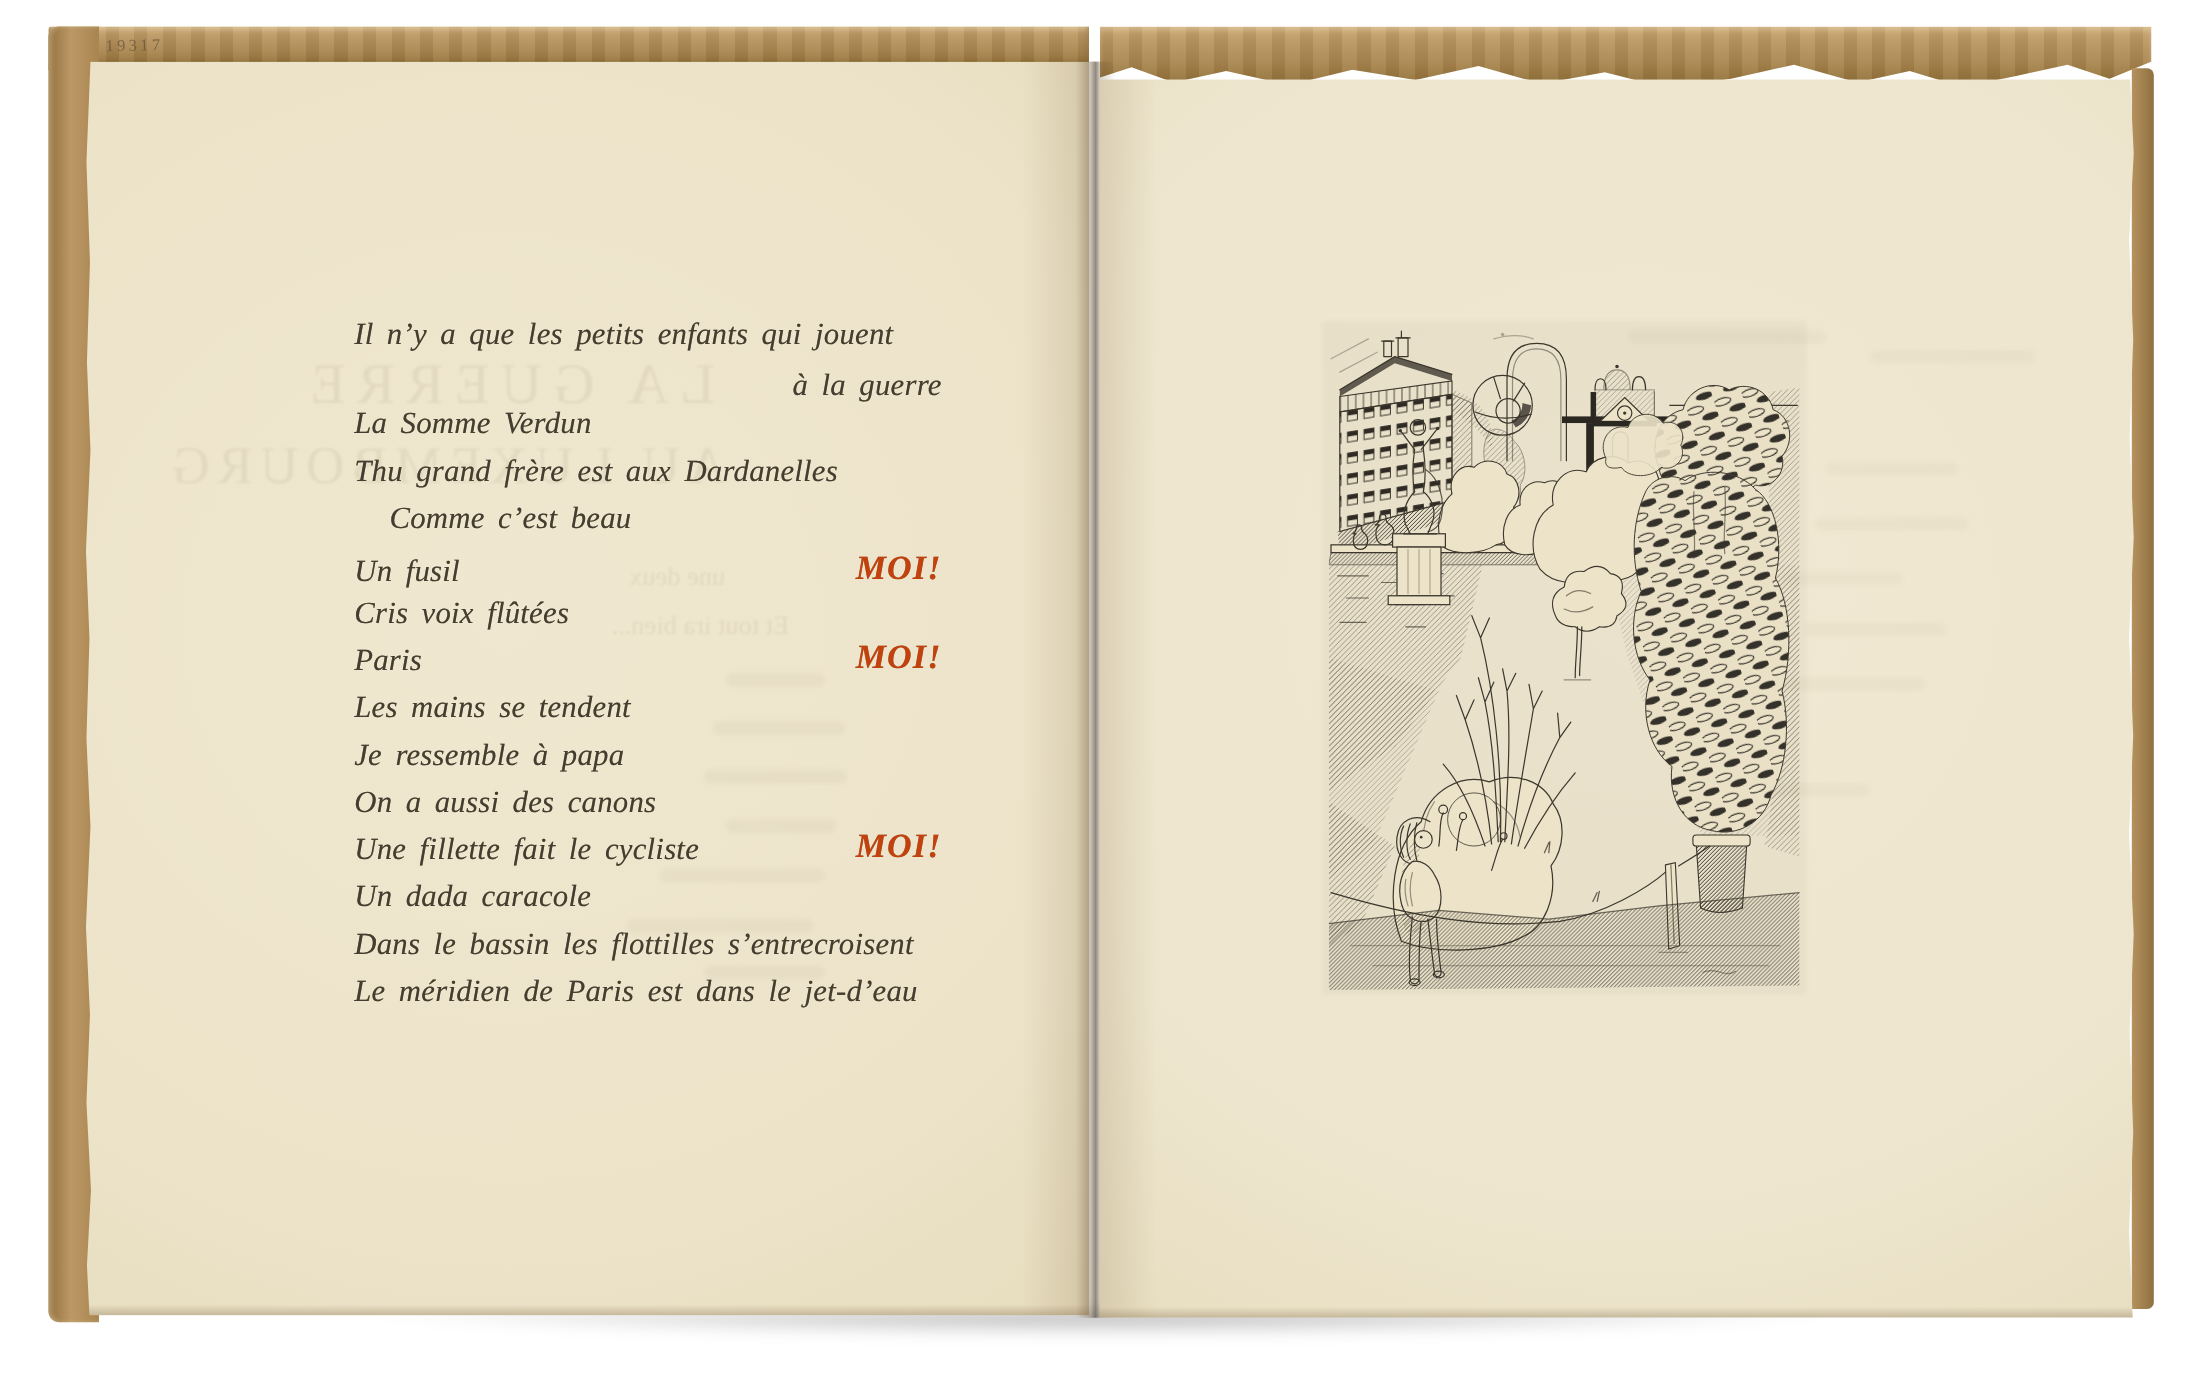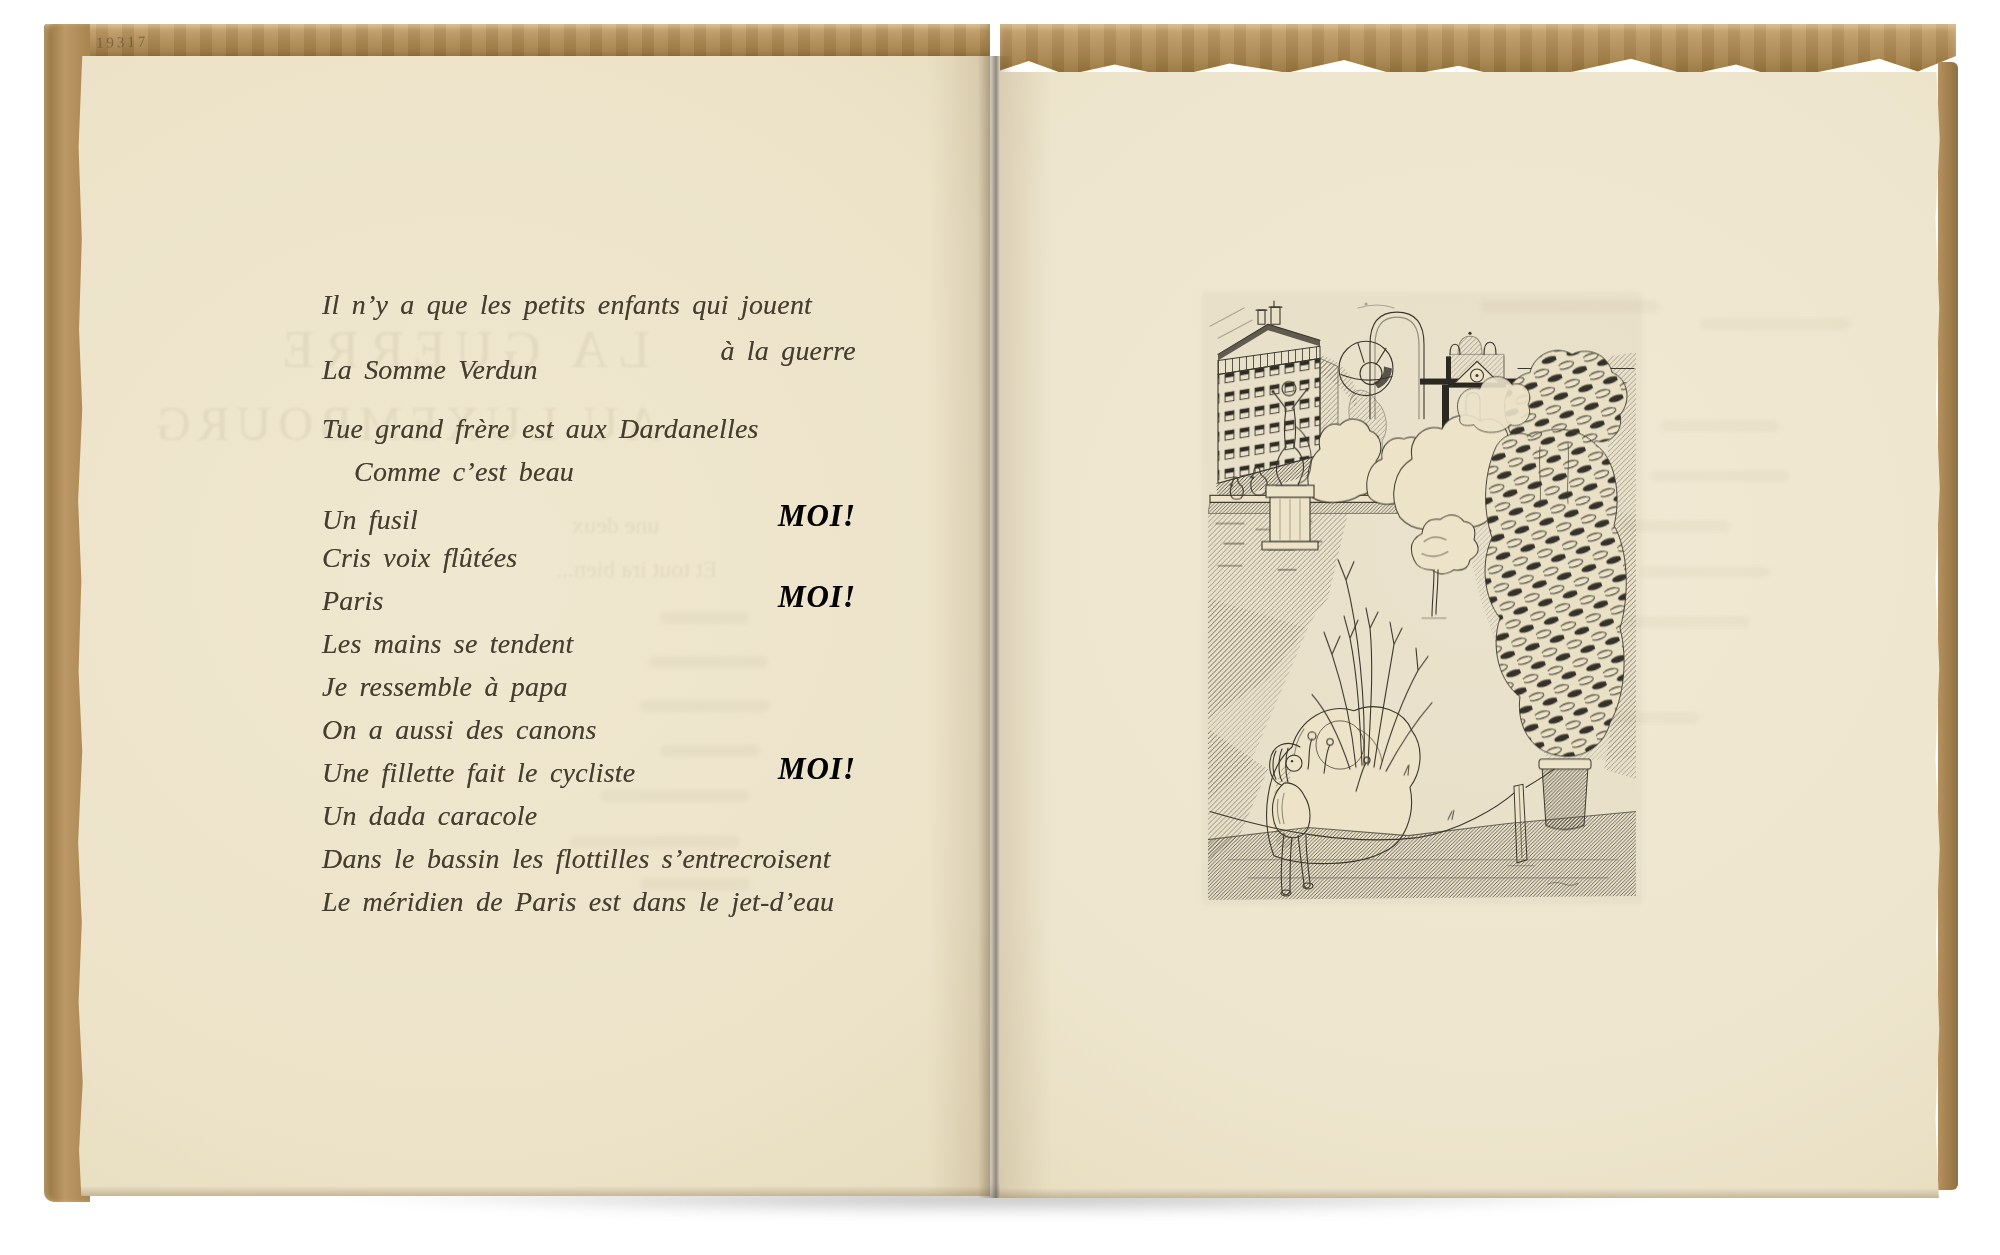--- a/index.html
+++ b/index.html
@@ -46,21 +46,21 @@
   
   .inscription{position:absolute;left:96px;top:34px;font-size:15px;letter-spacing:3px;
     color:rgba(85,72,52,.6);transform:rotate(-1.5deg);}
   
   .poem{position:absolute;left:322px;top:0;width:534px;height:100%;font-style:italic;}
   .poem-line{position:absolute;left:0;width:100%;white-space:nowrap;
     font-size:28px;color:#453e30;word-spacing:5px;letter-spacing:.2px;
     text-shadow:0 0 .4px rgba(60,50,30,.5);}
   .poem-line.right{text-align:right;}
   .poem-line .moi{position:absolute;right:0;top:-6px;font-size:31px;font-weight:bold;
-    color:#000000;letter-spacing:1px;}
+    color:#c2410c;letter-spacing:1px;}
   
   .ghost{position:absolute;transform:scaleX(-1);color:#9a8d6d;opacity:.13;
     filter:blur(1.2px);text-align:center;white-space:nowrap;}
   .ghost-t1{left:330px;top:320px;width:320px;font-size:52px;letter-spacing:10px;}
   .ghost-t2{left:292px;top:396px;width:368px;font-size:48px;letter-spacing:7px;}
   .ghost-frag{position:absolute;transform:scaleX(-1);color:#8e8165;opacity:.13;
     filter:blur(.8px);font-size:24px;white-space:nowrap;}
   .smudge{position:absolute;background:#8e8165;opacity:.07;border-radius:6px;filter:blur(2.2px);}
   
   .plate-tone{position:absolute;left:1202px;top:292px;width:440px;height:612px;
@@ -97,22 +97,22 @@
   <div class="smudge" style="left:648px;top:656px;width:120px;height:12px"></div>
   <div class="smudge" style="left:640px;top:700px;width:130px;height:12px"></div>
   <div class="smudge" style="left:660px;top:745px;width:100px;height:12px"></div>
   <div class="smudge" style="left:600px;top:790px;width:150px;height:12px"></div>
   <div class="smudge" style="left:570px;top:836px;width:170px;height:12px"></div>
   <div class="smudge" style="left:640px;top:878px;width:110px;height:12px"></div>
 
   <div class="poem" id="poem">
       <div class="poem-line" style="top: 289px;"><span>Il n’y a que les petits enfants qui jouent</span></div>
       <div class="poem-line right" style="top: 335px;"><span>à la guerre</span></div>
-      <div class="poem-line" style="top: 354px;"><span>La Somme Verdun</span></div>
-      <div class="poem-line" style="top: 413px;"><span>Tue grand frère est aux Dardanelles</span></div>
+      <div class="poem-line" style="top: 370px;"><span>La Somme Verdun</span></div>
+      <div class="poem-line" style="top: 413px;"><span>Thu grand frère est aux Dardanelles</span></div>
       <div class="poem-line" style="top: 456px; margin-left: 32px;"><span>Comme c’est beau</span></div>
       <div class="poem-line" style="top: 504px;"><span>Un fusil</span><span class="moi">MOI!</span></div>
       <div class="poem-line" style="top: 542px;"><span>Cris voix flûtées</span></div>
       <div class="poem-line" style="top: 585px;"><span>Paris</span><span class="moi">MOI!</span></div>
       <div class="poem-line" style="top: 671px;"><span>Je ressemble à papa</span></div>
       <div class="poem-line" style="top: 628px;"><span>Les mains se tendent</span></div>
       <div class="poem-line" style="top: 714px;"><span>On a aussi des canons</span></div>
       <div class="poem-line" style="top: 757px;"><span>Une fillette fait le cycliste</span><span class="moi">MOI!</span></div>
       <div class="poem-line" style="top: 800px;"><span>Un dada caracole</span></div>
       <div class="poem-line" style="top: 843px;"><span>Dans le bassin les flottilles s’entrecroisent</span></div>

